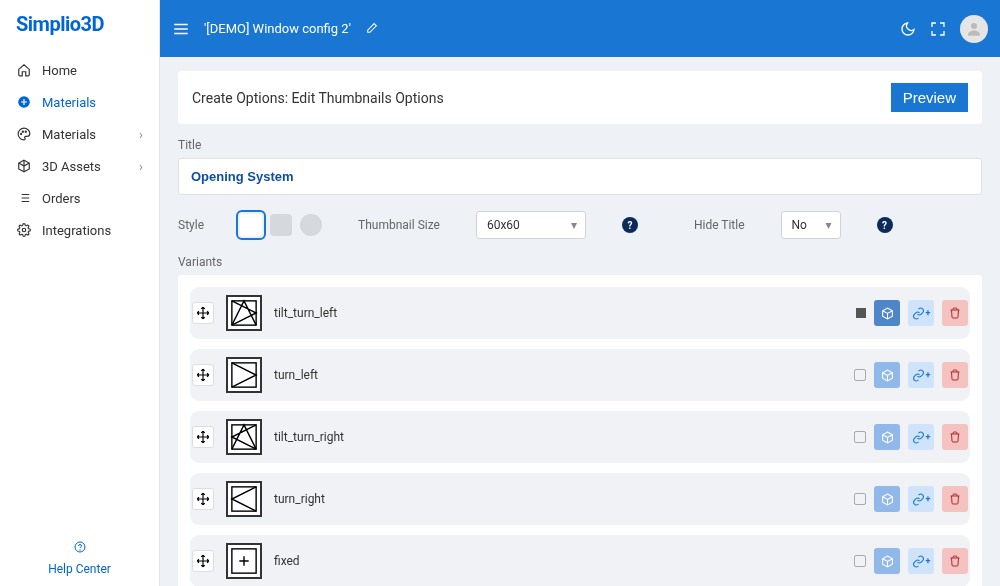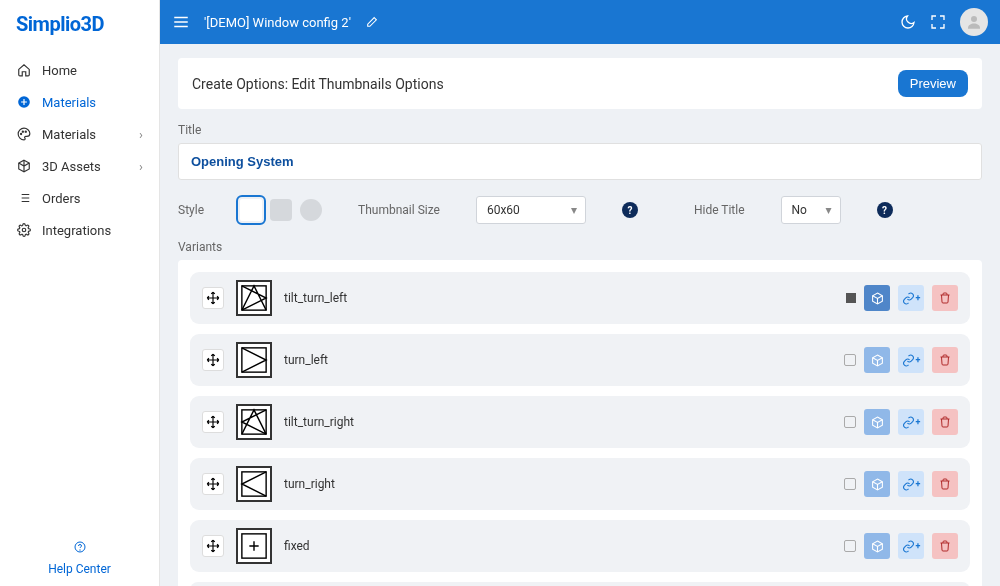--- a/index.html
+++ b/index.html
@@ -9,47 +9,47 @@
 .logo { padding: 12px 16px; font-size: 20px; font-weight: 700; color: #0066d6; letter-spacing: -0.5px; }
 .logo-3d { color: #0066d6; }
 .nav { flex: 1; padding-top: 6px; }
 .nav-item { display: flex; align-items: center; padding: 8px 16px; cursor: pointer; color: #333; gap: 10px; }
 .nav-item.active { color: #0066d6; }
 .nav-icon { width: 16px; height: 16px; display: inline-flex; align-items: center; justify-content: center; }
 .nav-chevron { margin-left: auto; color: #888; }
 .help-link { padding: 10px 16px; color: #0066d6; font-size: 12px; display: flex; align-items: center; gap: 6px; flex-direction: column; }
 
 .main { flex: 1; display: flex; flex-direction: column; background: #eef1f5; }
-.topbar { height: 44px; background: #1976d2; color: #fff; display: flex; align-items: center; padding: 16px 12px; gap: 14px; }
+.topbar { height: 57px; background: #1976d2; color: #fff; display: flex; align-items: center; padding: 16px 12px; gap: 14px; }
 .topbar-right { margin-left: auto; display: flex; align-items: center; gap: 14px; }
 .avatar { width: 28px; height: 28px; border-radius: 50%; background: #e5e5e5; display: flex; align-items: center; justify-content: center; }
 .icon-btn { cursor: pointer; display: inline-flex; }
 
 .content { flex: 1; padding: 14px 18px; overflow: auto; }
 .card { background: #fff; border-radius: 4px; padding: 12px 14px; display: flex; align-items: center; justify-content: space-between; margin-bottom: 14px; }
 .card-title { font-size: 14px; color: #333; }
-.btn-primary { background: #1976d2; color: #fff; border: none; padding: 7px 14px; border-radius: 8px; cursor: pointer; font-size: 13px; }
+.btn-primary { background: #1976d2; color: #fff; border: none; padding: 7px 14px; border-radius: 0; cursor: pointer; font-size: 15px; }
 .btn-primary.small { padding: 6px 12px; }
 
 .label { color: #666; font-size: 12px; margin-bottom: 6px; display: block; }
 .title-input { width: 100%; background: #fff; border: 1px solid #e0e0e0; border-radius: 3px; padding: 10px 12px; color: #0d4f9e; font-size: 13px; font-weight: 600; }
 
 .row { display: flex; align-items: center; gap: 36px; margin: 16px 0; flex-wrap: wrap; }
 .style-swatches { display: flex; gap: 8px; align-items: center; }
 .swatch { width: 22px; height: 22px; border-radius: 3px; background: #d5d8dc; cursor: pointer; }
 .swatch.sq { border-radius: 2px; }
 .swatch.rd { border-radius: 4px; }
 .swatch.ci { border-radius: 50%; }
 .swatch.active { outline: 2px solid #1976d2; outline-offset: 2px; background: #fff; }
 .select { background: #fff; border: 1px solid #d0d4da; border-radius: 3px; padding: 6px 24px 6px 10px; font-size: 12px; position: relative; cursor: pointer; display: flex; align-items: center; min-width: 80px; }
 .select .caret { position: absolute; right: 8px; color: #888; }
 .help-dot { width: 16px; height: 16px; border-radius: 50%; background: #0d2b5a; color: #fff; font-size: 10px; display: inline-flex; align-items: center; justify-content: center; font-weight: bold; cursor: pointer;}
 
 .variants-wrap { background: #fff; border-radius: 4px; padding: 12px; }
-.variant-row { background: #f0f2f5; border-radius: 9px; padding: 8px 12px; display: flex; align-items: center; gap: 12px; margin-bottom: 10px; }
+.variant-row { background: #f0f2f5; border-radius: 9px; padding: 8px 2px; display: flex; align-items: center; gap: 12px; margin-bottom: 10px; }
 .drag-handle { width: 22px; height: 22px; background: #fff; border: 1px solid #ddd; border-radius: 3px; display: flex; align-items: center; justify-content: center; cursor: grab; }
 .thumb { width: 36px; height: 36px; background: #fff; border: 2px solid #333; display: flex; align-items: center; justify-content: center; padding: 2px; }
 .thumb svg { width: 100%; height: 100%; }
 .variant-name { font-size: 12px; color: #333; }
 .variant-right { margin-left: auto; display: flex; align-items: center; gap: 8px; }
 .stop-icon { width: 10px; height: 10px; background: #555; }
 .checkbox { width: 12px; height: 12px; border: 1px solid #aaa; border-radius: 2px; cursor: pointer; }
 .act-btn { width: 26px; height: 26px; border-radius: 3px; display: flex; align-items: center; justify-content: center; cursor: pointer; }
 .act-cube { background: #90b8e8; color: #fff; }
 .act-cube.dark { background: #4f86c9; }

